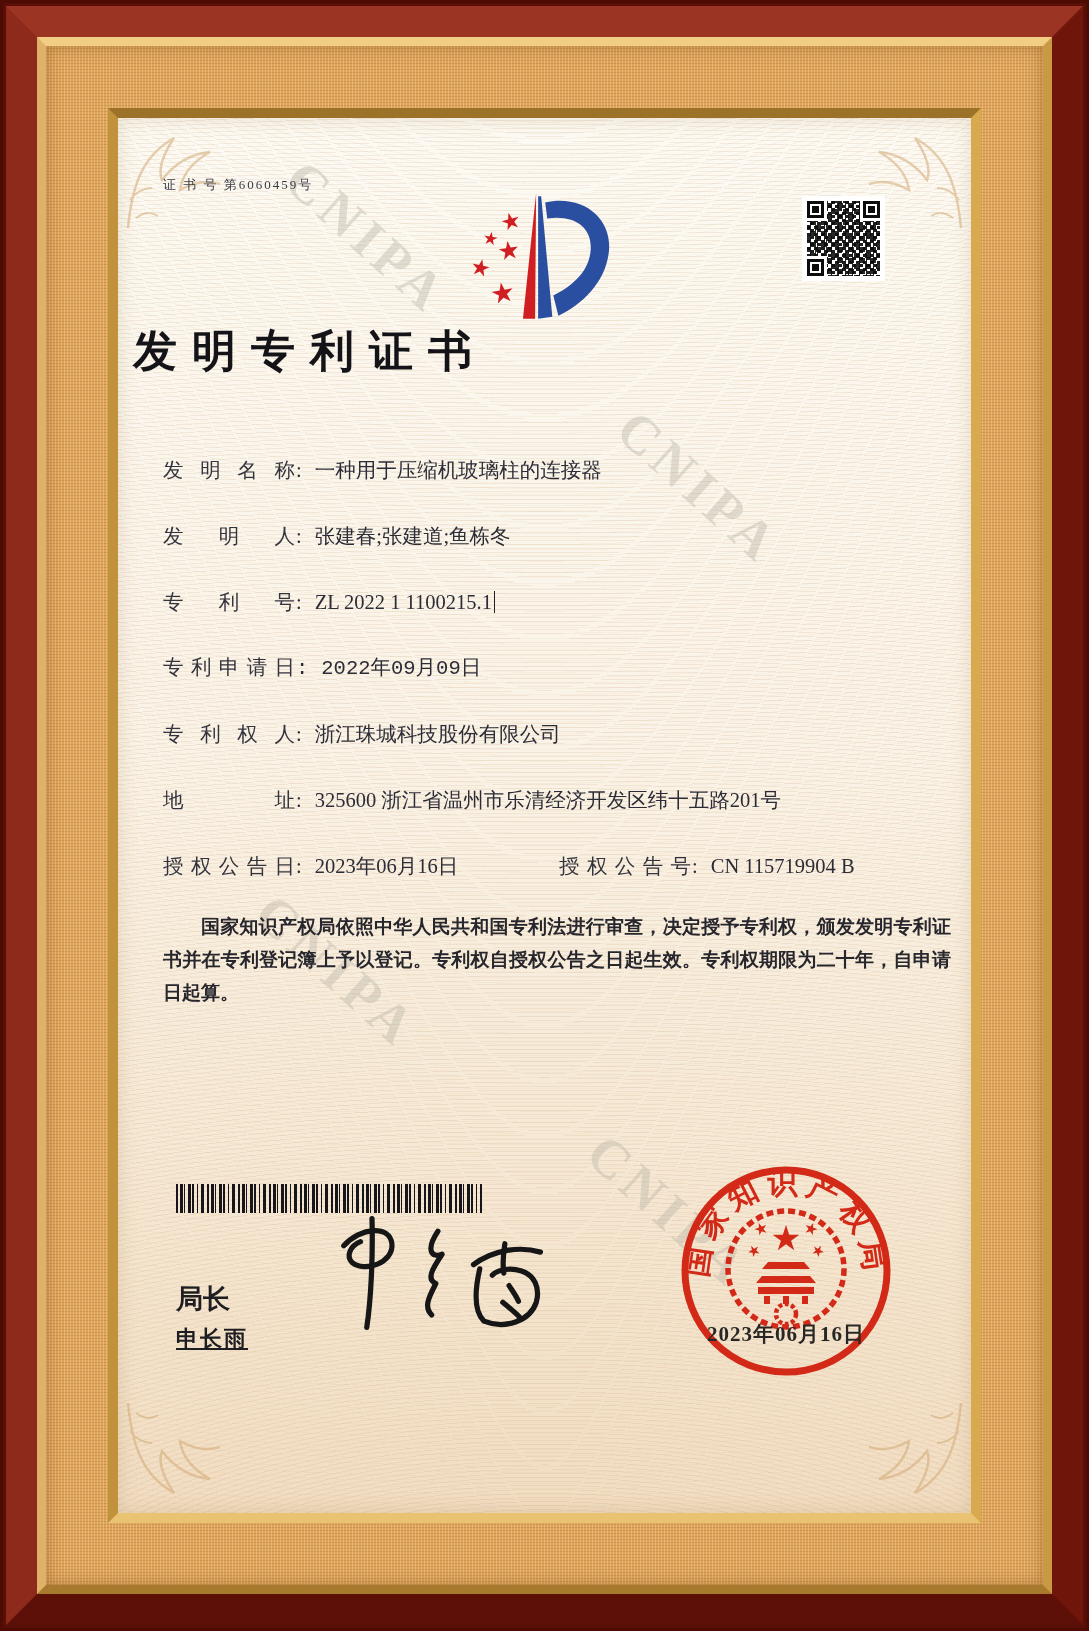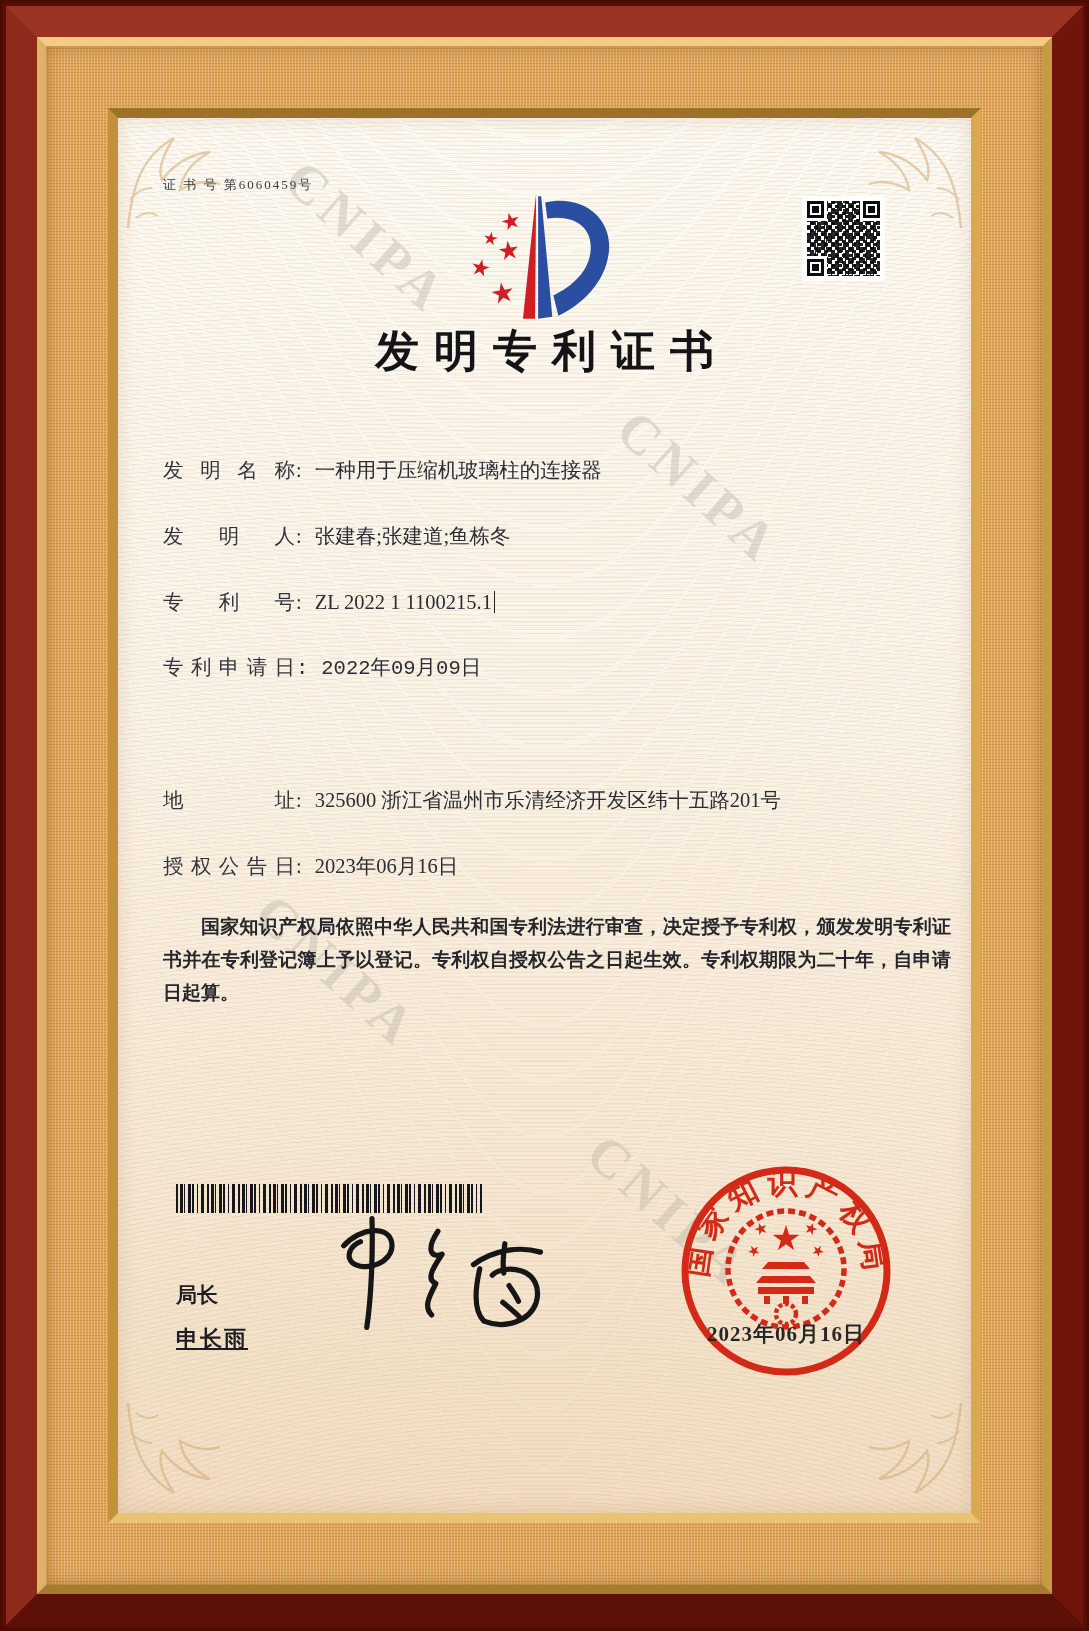--- a/index.html
+++ b/index.html
@@ -55,21 +55,21 @@
   .qr-pattern { position:absolute; inset:5px;
       background-image:
         repeating-conic-gradient(rgba(10,10,10,.92) 0% 25%, rgba(255,255,255,0) 25% 50%),
         repeating-conic-gradient(rgba(10,10,10,.88) 0% 25%, rgba(255,255,255,0) 25% 50%);
       background-size:7px 7px, 11px 11px; background-position:0 0, 3px 2px; }
   .finder { position:absolute; width:17px; height:17px; border:3px solid #0c0c0c;
       background:#fff; box-shadow:0 0 0 3px #fff; }
   .finder i { position:absolute; inset:2px; background:#0c0c0c; display:block; }
   .finder.tl { left:5px; top:5px; } .finder.tr { right:5px; top:5px; } .finder.bl { left:5px; bottom:5px; }
 
-  .title { position:absolute; left:0; top:204px; width:100%; text-align:center;
+  .title { position:absolute; left:0; top:204px; width:100%; 
       font-size:44px; font-weight:700; letter-spacing:15px; text-indent:15px;
       color:#141418; font-family:"Liberation Serif", serif; }
 
   .row { position:absolute; left:45px; width:790px; font-size:20.5px; color:#2c2c36; line-height:29px; }
   .flabel { display:inline-block; width:132px; text-align:justify; text-align-last:justify; color:#33333d; }
   .colon  { margin-left:1px; }
   .fvalue { margin-left:13px; }
   .grant2 { position:absolute; left:396px; top:0; }
   .cursor { display:inline-block; width:1.5px; height:22px; background:#222;
       vertical-align:-4px; margin-left:2px; }
@@ -82,21 +82,21 @@
       background:repeating-linear-gradient(90deg,
         #15151a 0 2px, rgba(0,0,0,0) 2px 4px,
         #15151a 4px 7px, rgba(0,0,0,0) 7px 8px,
         #15151a 8px 9px, rgba(0,0,0,0) 9px 12px,
         #15151a 12px 15px, rgba(0,0,0,0) 15px 16px,
         #15151a 16px 18px, rgba(0,0,0,0) 18px 21px,
         #15151a 21px 22px, rgba(0,0,0,0) 22px 25px,
         #15151a 25px 28px, rgba(0,0,0,0) 28px 31px); }
 
   .sig-script { position:absolute; left:196px; top:1086px; }
-  .director-title { position:absolute; left:58px; top:1163px; font-size:21px; font-weight:700;
+  .director-title { position:absolute; left:58px; top:1163px; font-size:27px; font-weight:700;
       color:#1e1e22; font-family:"Liberation Sans", sans-serif; }
   .director-name  { position:absolute; left:58px; top:1206px; font-size:22px; font-weight:700;
       color:#1e1e22; font-family:"Liberation Sans", sans-serif; letter-spacing:2px;text-decoration:underline; }
 
   .seal { position:absolute; left:548px; top:1033px; opacity:.95; }
 
   .footer { position:absolute; left:0; top:1368px; width:100%; text-align:center;
       font-size:15.5px; color:#2a2a30; letter-spacing:1px; }
 </style>
 </head>
@@ -167,25 +167,31 @@
               </div>
               <div class="row" style="top:404px;">
                 <span class="flabel">发明人</span><span class="colon">:</span><span class="fvalue">张建春;张建道;鱼栋冬</span>
               </div>
               <div class="row" style="top:470px;">
                 <span class="flabel">专利号</span><span class="colon">:</span><span class="fvalue">ZL 2022 1 1100215.1</span><span class="cursor"></span>
               </div>
               <div class="row" style="top:536px;font-family:Liberation Mono, monospace;">
                 <span class="flabel">专利申请日</span><span class="colon">:</span><span class="fvalue">2022年09月09日</span>
               </div>
+              <div class="row" style="top:602px;">
+                <span class="flabel">专利权人</span><span class="colon">:</span><span class="fvalue">浙江珠城科技股份有限公司</span>
+              </div>
               <div class="row" style="top:668px;">
                 <span class="flabel">地址</span><span class="colon">:</span><span class="fvalue">325600 浙江省温州市乐清经济开发区纬十五路201号</span>
               </div>
               <div class="row" style="top:734px;">
                 <span class="flabel">授权公告日</span><span class="colon">:</span><span class="fvalue">2023年06月16日</span>
+                <span class="grant2">
+                  <span class="flabel">授权公告号</span><span class="colon">:</span><span class="fvalue">CN 115719904 B</span>
+                </span>
               </div>
 
               <div class="body-text">
                 <p>国家知识产权局依照中华人民共和国专利法进行审查，决定授予专利权，颁发发明专利证书并在专利登记簿上予以登记。专利权自授权公告之日起生效。专利权期限为二十年，自申请日起算。</p>
               </div>
 
               <div class="barcode"></div>
 
               <svg class="sig-script" width="252" height="136" viewBox="0 0 240 130">
                 <g stroke="#161616" stroke-width="5" fill="none" stroke-linecap="round" stroke-linejoin="round">

